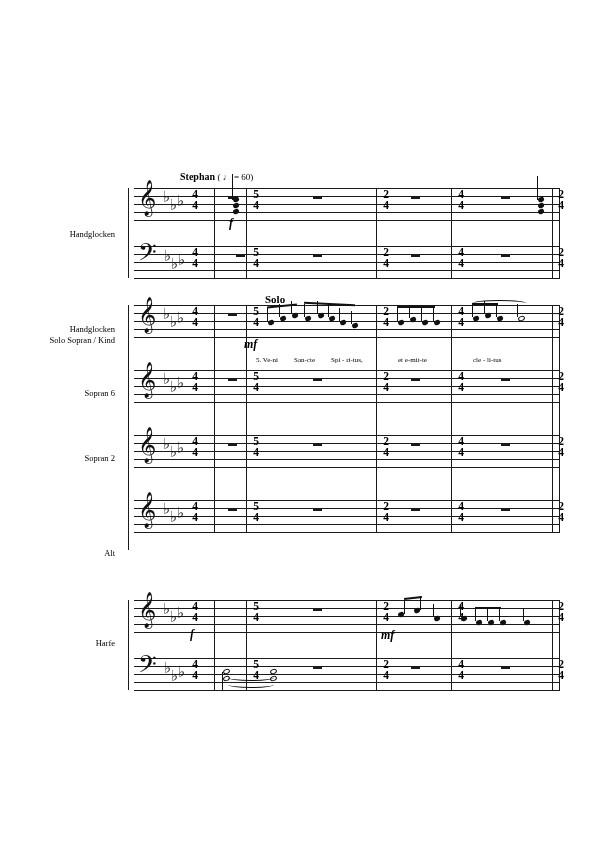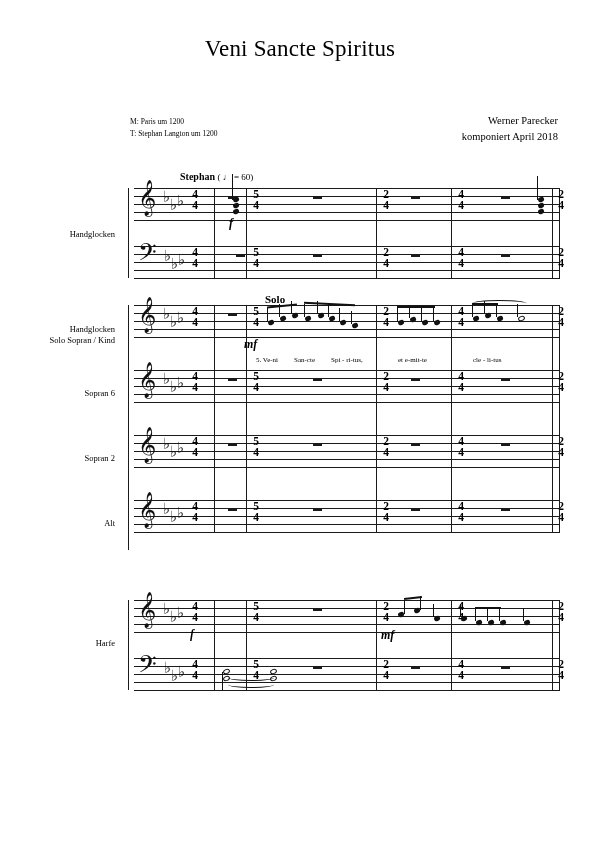--- a/index.html
+++ b/index.html
@@ -174,43 +174,34 @@
     border-top: 1.1px solid #111;
     border-radius: 50%;
     height: 7px;
   }
 </style>
 </head>
 <body>
 
 <div class="page">
 
-  <div class="title">Veni Sancte Spiritus</div>
-
-  <div class="credit-left">
-    <div>M: Paris um 1200</div>
-    <div>T: Stephan Langton um 1200</div>
-  </div>
-
-  <div class="credit-right">
-    <div>Werner Parecker</div>
-    <div>komponiert April 2018</div>
-  </div>
+
+
 
   <div class="tempo">
     <span>Stephan</span>
     <span class="metro">( ♩ = 60)</span>
   </div>
 
   <div class="instr" style="left:0px; top:229px;">Handglocken</div>
   <div class="instr" style="left:0px; top:324px;">Handglocken</div>
   <div class="instr" style="left:0px; top:335px;">Solo Sopran / Kind</div>
   <div class="instr" style="left:0px; top:388px;">Sopran 6</div>
   <div class="instr" style="left:0px; top:453px;">Sopran 2</div>
-  <div class="instr" style="left:0px; top:518px;padding-left:23px;">Alt</div>
+  <div class="instr" style="left:0px; top:548px;padding-left:23px;">Alt</div>
   <div class="instr" style="left:0px; top:638px;">Harfe</div>
 
   <div class="system" style="left:128px; top:0px; width:432px; height:850px;">
 
     <div class="sysline" style="left:0px; top:188px; height:90px;"></div>
     <div class="sysline" style="left:0px; top:305px; height:245px;"></div>
     <div class="sysline" style="left:0px; top:600px; height:90px;"></div>
 
     <div class="staff" style="top:188px; left:6px; width:426px;">
       <div class="ln" style="top:0px;"></div>

